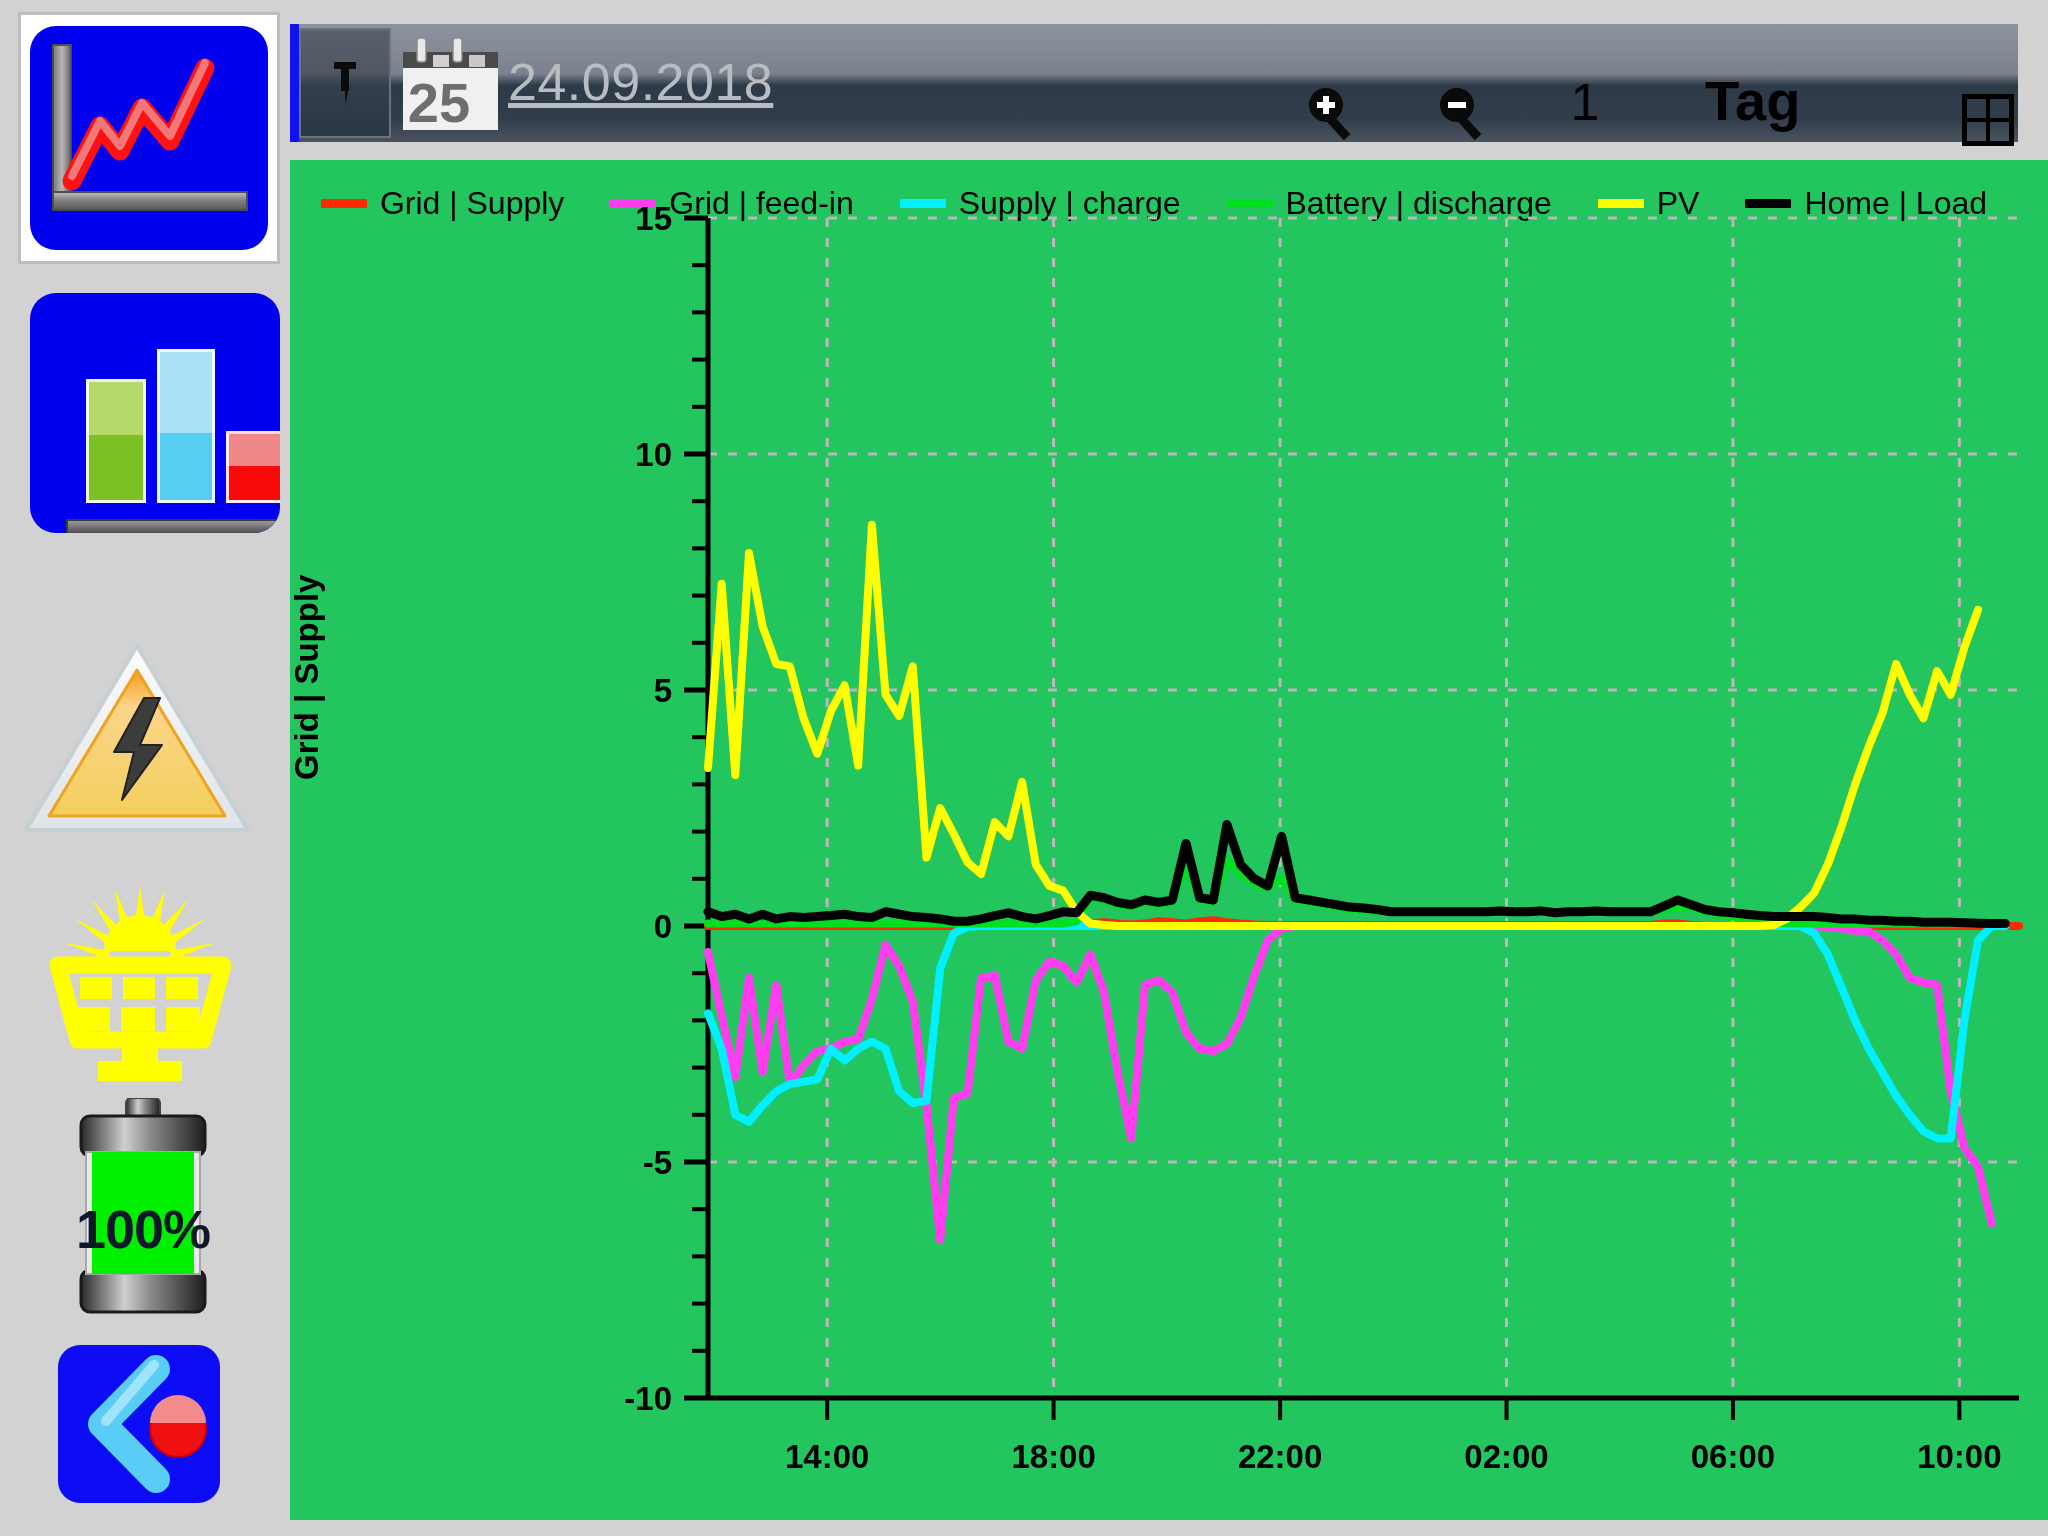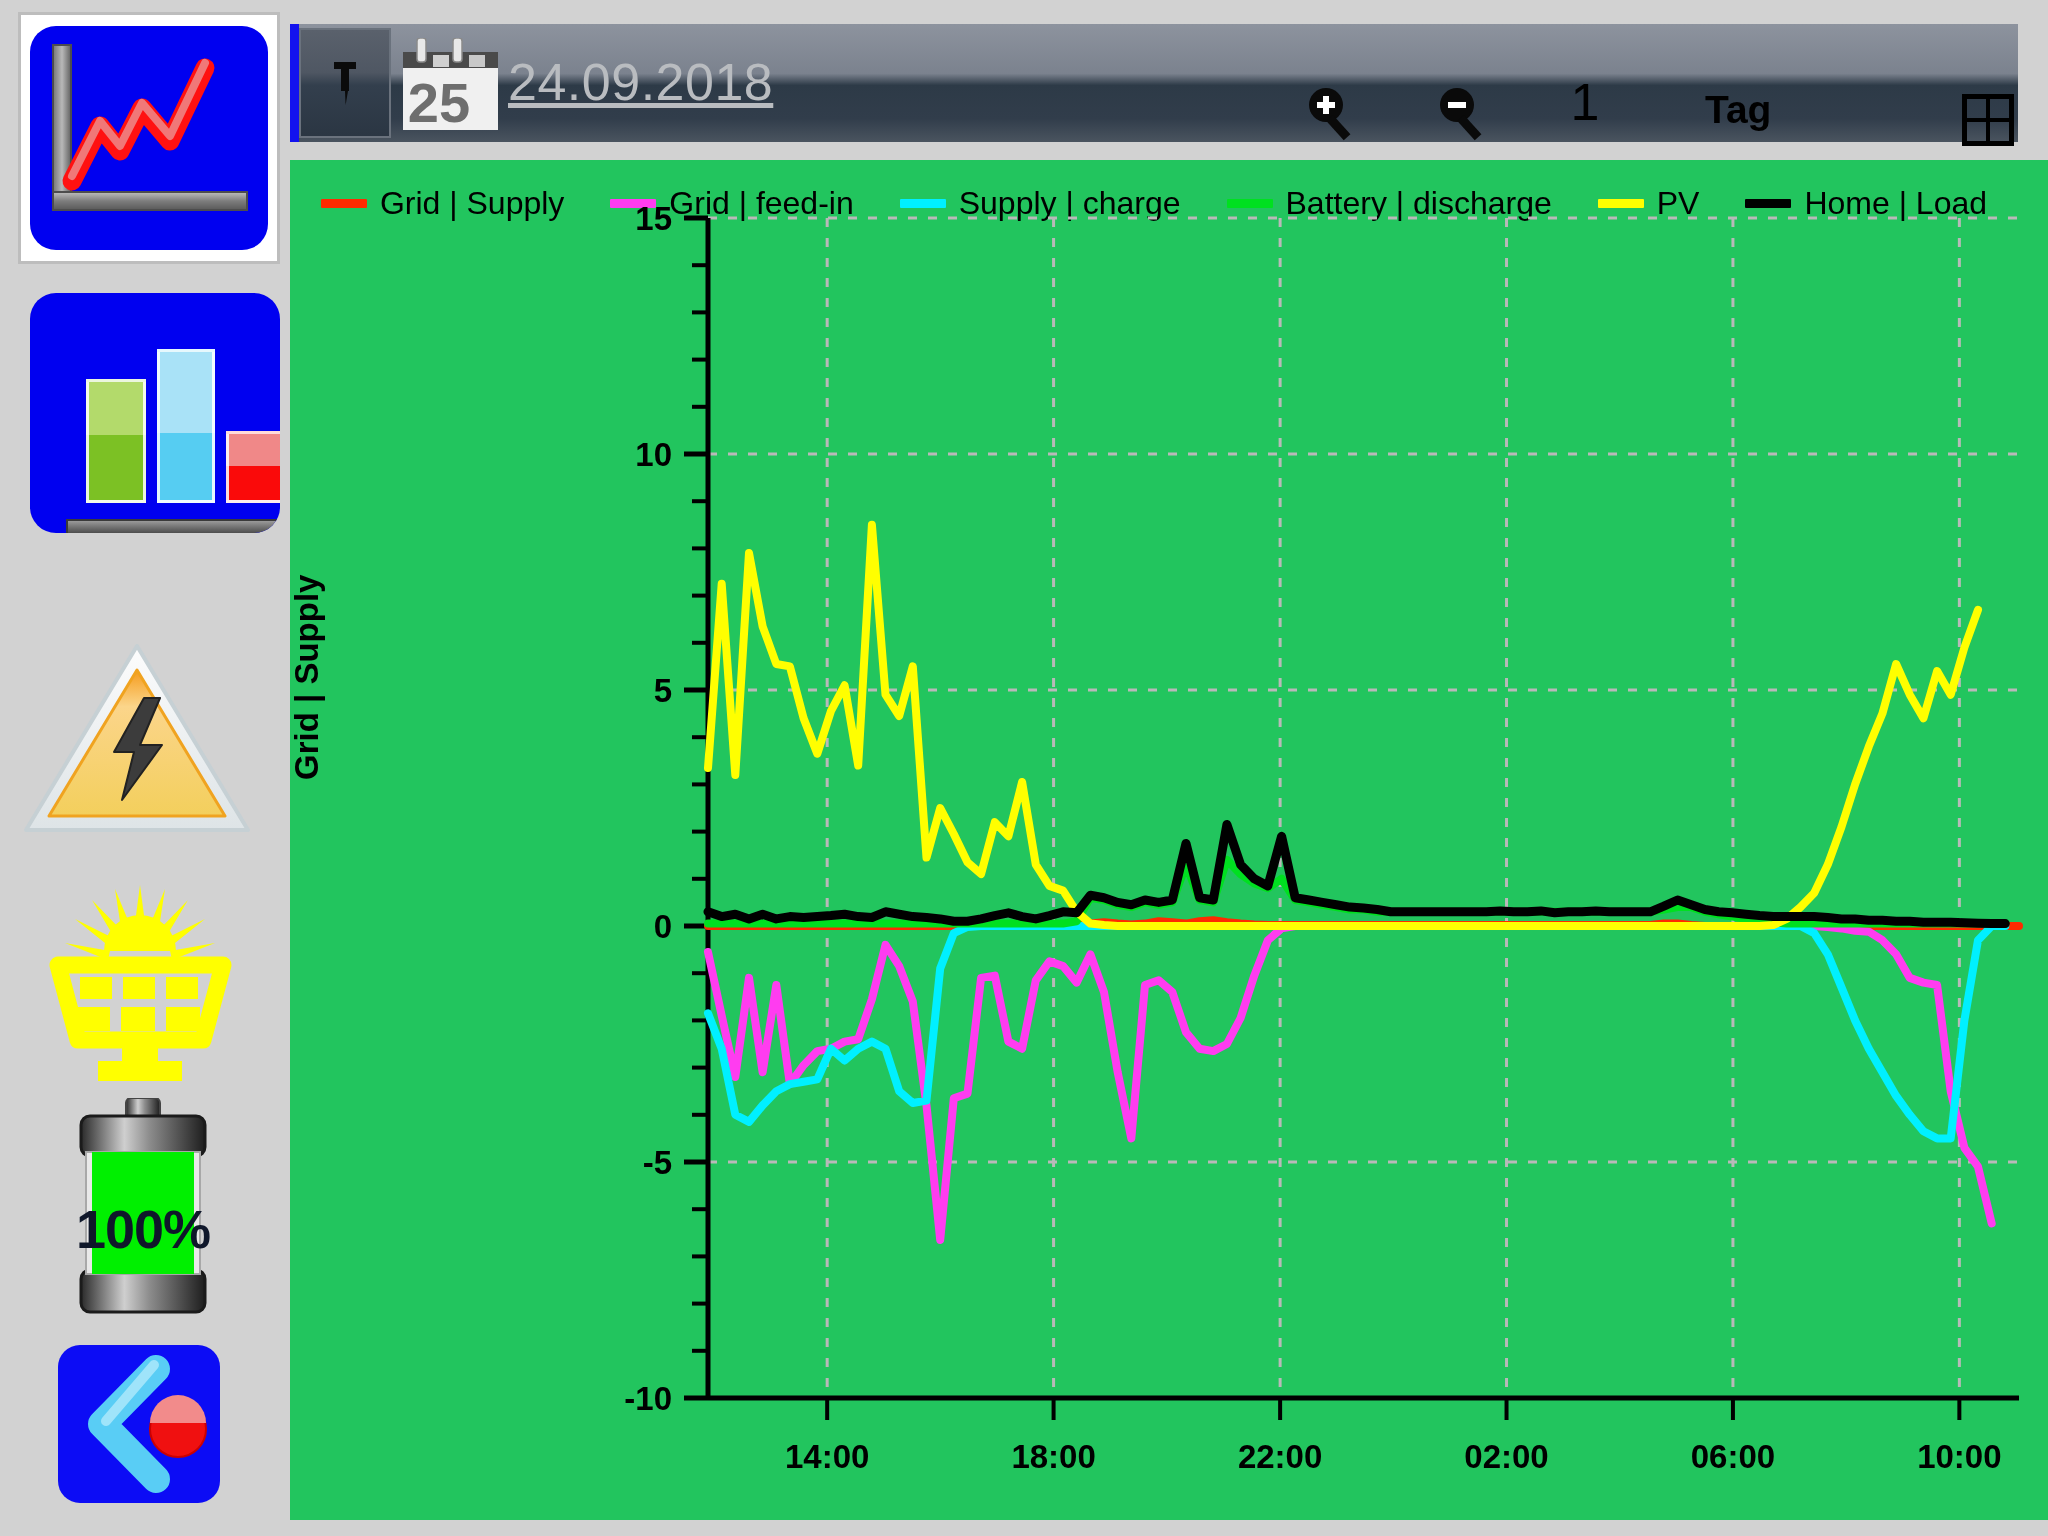--- a/index.html
+++ b/index.html
@@ -88,21 +88,21 @@
     text-decoration:underline;
   }
   .tb-zoomin{ position:absolute; left:1014px; top:60px; width:58px; height:58px;}
   .tb-zoomout{ position:absolute; left:1145px; top:60px; width:58px; height:58px;}
   .tb-num{
     position:absolute; left:1265px; top:48px; width:60px; text-align:center;
     font-size:52px; color:#000; font-family:"Liberation Sans", sans-serif;
   }
   .tb-tag{
     position:absolute; left:1415px; top:44px;
-    font-size:39px; font-weight:bold; color:#000; font-family:"Liberation Sans", sans-serif;margin-top:20px;
+    font-size:56px; font-weight:bold; color:#000; font-family:"Liberation Sans", sans-serif;
   }
   .tb-grid{ position:absolute; left:1672px; top:70px; width:52px; height:52px;}
 
   .chart-card{
     position:absolute; left:0; top:160px; width:1758px; height:1360px;
     background:#22c55e;
   }
 
   
   .legend{

